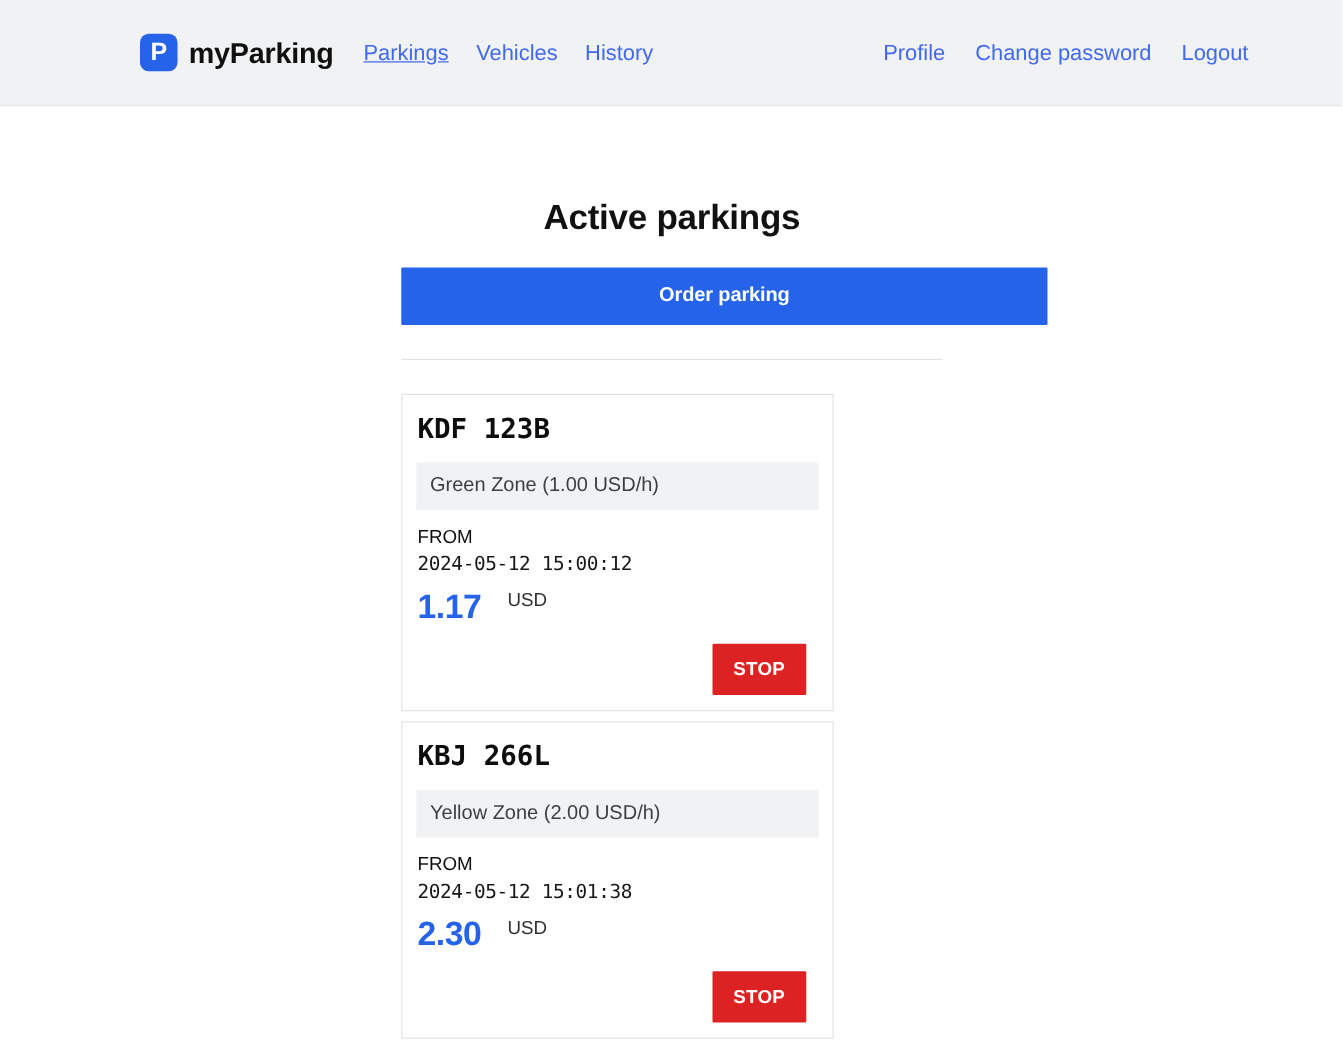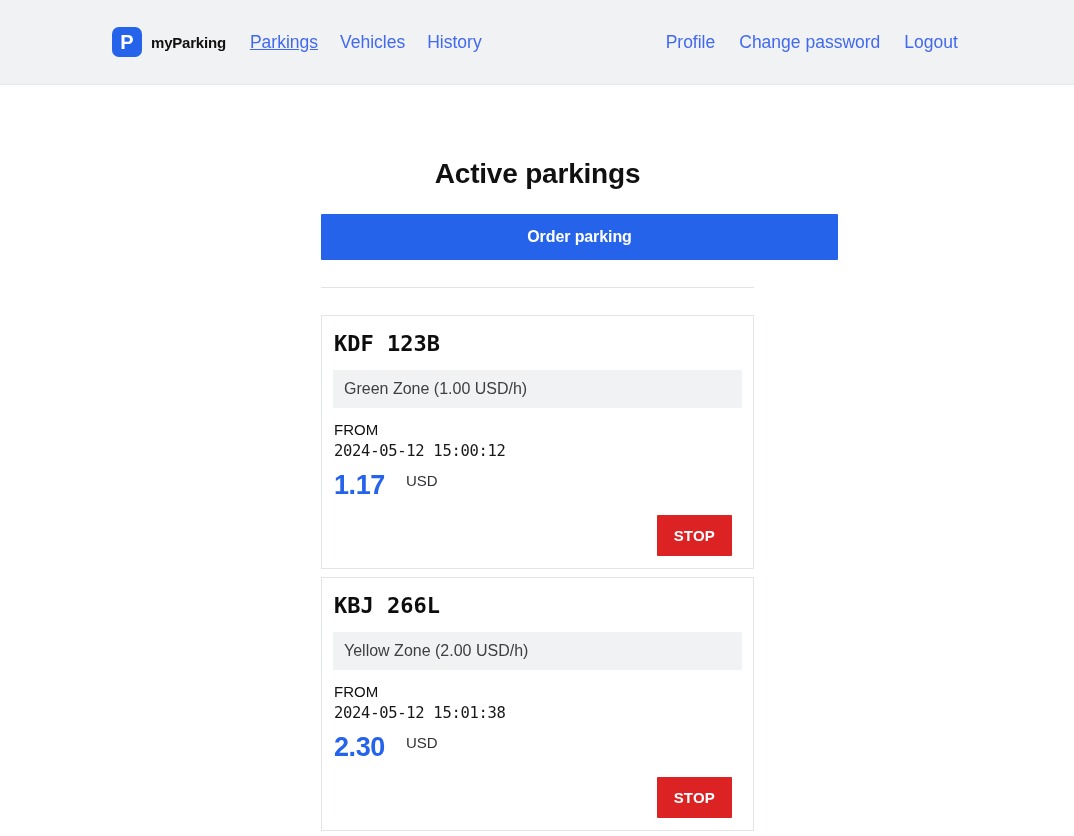--- a/index.html
+++ b/index.html
@@ -41,21 +41,21 @@
     display: flex;
     align-items: center;
     justify-content: center;
     color: #ffffff;
     font-size: 20px;
     font-weight: bold;
     line-height: 1;
     font-family: "Liberation Sans", sans-serif;
   }
   .brand-name {
-    font-size: 15px;
+    font-size: 23px;
     font-weight: bold;
     color: #101010;
     letter-spacing: -0.2px;
     white-space: nowrap;
   }
   .nav-left {
     display: flex;
     align-items: center;
     gap: 22px;
   }
@@ -114,21 +114,21 @@
     border-top: 1px solid #e2e3e5;
     margin: 27px 0 0 0;
     width: 433px;
   }
 
   
   .cards {
     margin-top: 27px;
   }
   .card {
-    width: 433px;
+    width: 346px;
     background: #ffffff;
     border: 1px solid #e3e4e6;
     padding: 15px 11px 12px 11px;
     margin-bottom: 8px;
   }
   .plate {
     font-family: "DejaVu Sans Mono", monospace;
     font-size: 22px;
     font-weight: bold;
     color: #0d0d0d;

